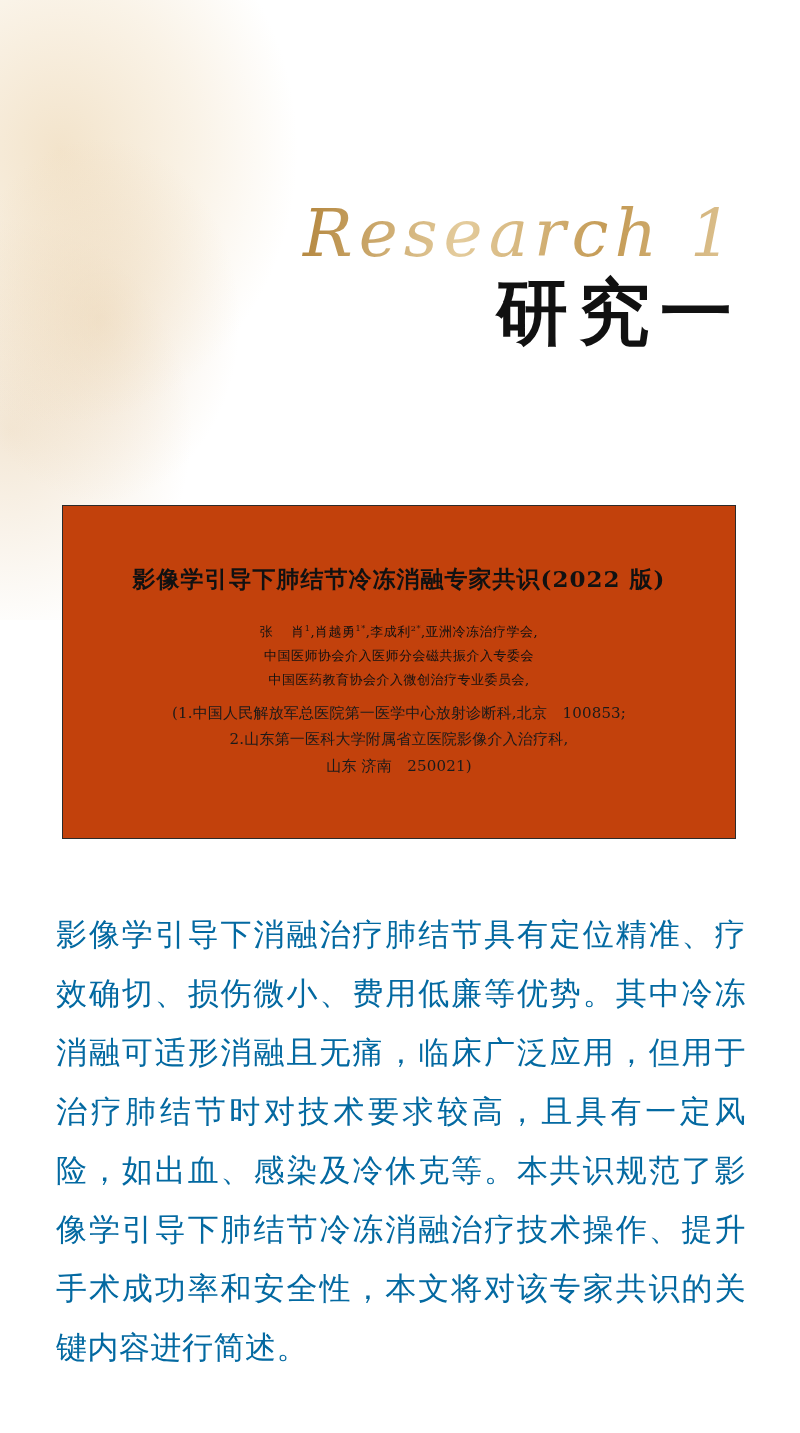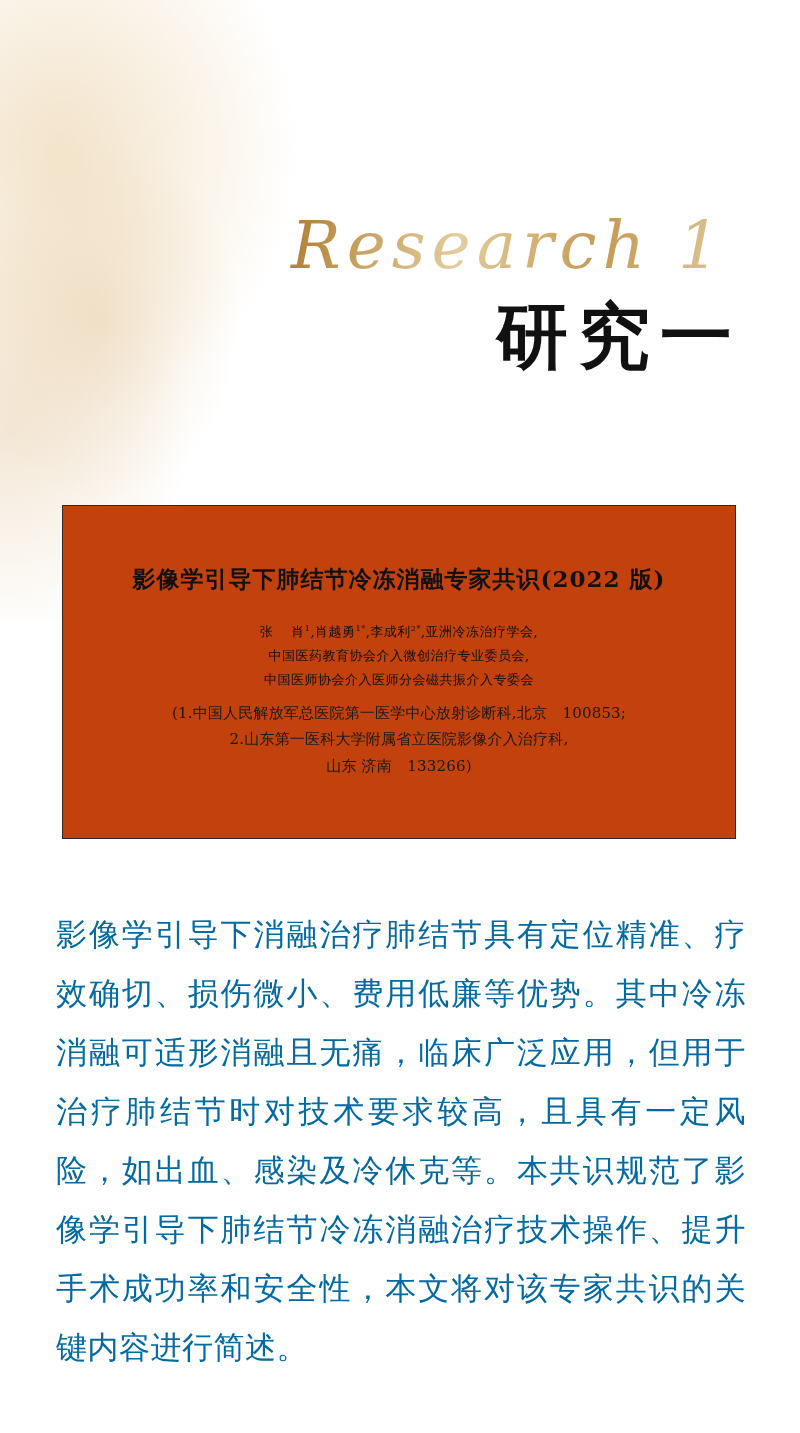--- a/index.html
+++ b/index.html
@@ -49,21 +49,21 @@
     font-family: "DejaVu Serif", serif;
     font-style: italic;
     font-size: 66px;
     letter-spacing: 6px;
     line-height: 1.05;
     background: linear-gradient(100deg, #e9dcc2 0%, #cdab6d 18%, #b3853c 40%, #e4cc9d 62%, #c49a54 82%, #dfc697 100%);
     -webkit-background-clip: text;
     background-clip: text;
     color: transparent;
     -webkit-text-fill-color: transparent;
-    margin: 16px;
+    margin: 4px;
     white-space: nowrap;
   }
   .cn-title {
     font-family: "DejaVu Serif", serif;
     font-weight: 700;
     font-size: 72px;
     letter-spacing: 10px;
     color: #111111;
     margin: 4px 0 0 0;
     line-height: 1.1;
@@ -141,25 +141,25 @@
   <div class="script-title">Research 1</div>
   <div class="cn-title">研究一</div>
 </div>
 
 <div class="article-card">
   <div class="article-inner">
     <div class="article-title">影像学引导下肺结节冷冻消融专家共识(2022 版)</div>
 
     <div class="authors-line">
       <span>张</span><span class="sp"></span><span>肖</span><sup>1</sup><span>,肖越勇</span><sup>1*</sup><span>,李成利</span><sup>2*</sup><span>,亚洲冷冻治疗学会,</span>
+      <div>中国医师协会介入医师分会磁共振介入专委会</div>
       <div>中国医药教育协会介入微创治疗专业委员会,</div>
-      <div>中国医师协会介入医师分会磁共振介入专委会</div>
     </div>
 
     <div class="affil">
       <div>(1.中国人民解放军总医院第一医学中心放射诊断科,北京　100853;</div>
       <div>2.山东第一医科大学附属省立医院影像介入治疗科,</div>
-      <div>山东 济南　133266)</div>
+      <div>山东 济南　250021)</div>
     </div>
   </div>
 </div>
 
 <div class="abstract">影像学引导下消融治疗肺结节具有定位精准、疗效确切、损伤微小、费用低廉等优势。其中冷冻消融可适形消融且无痛，临床广泛应用，但用于治疗肺结节时对技术要求较高，且具有一定风险，如出血、感染及冷休克等。本共识规范了影像学引导下肺结节冷冻消融治疗技术操作、提升手术成功率和安全性，本文将对该专家共识的关键内容进行简述。</div>
 
 </body></html>

